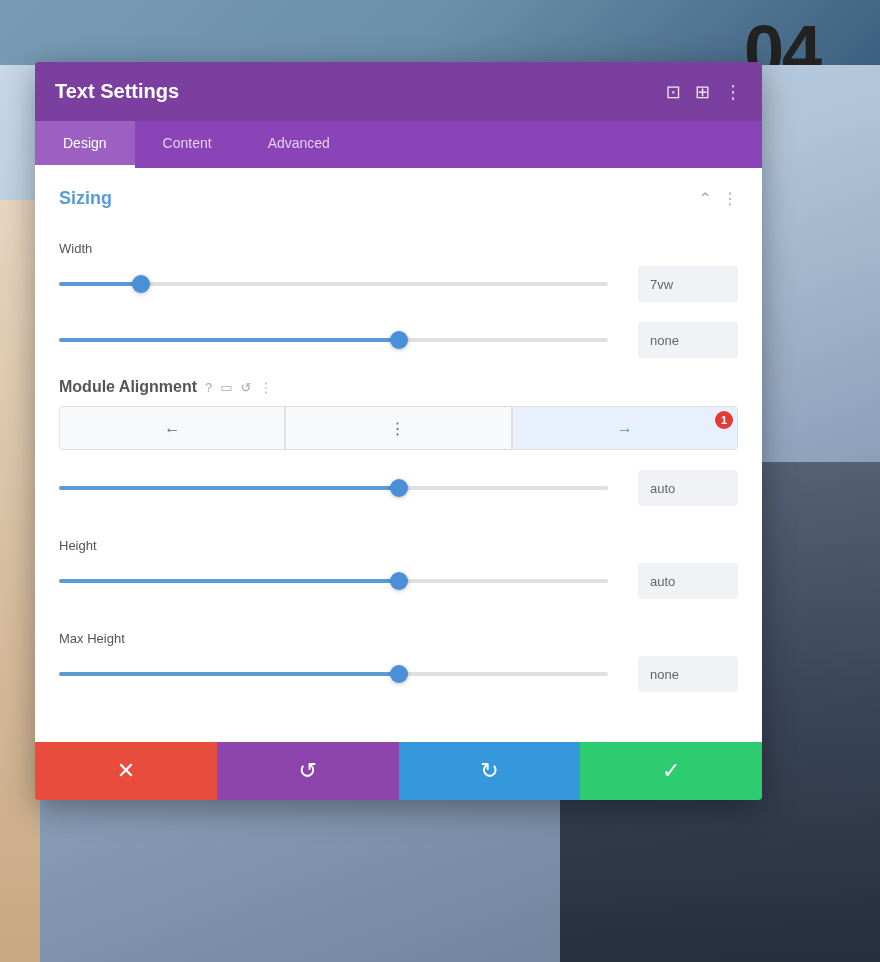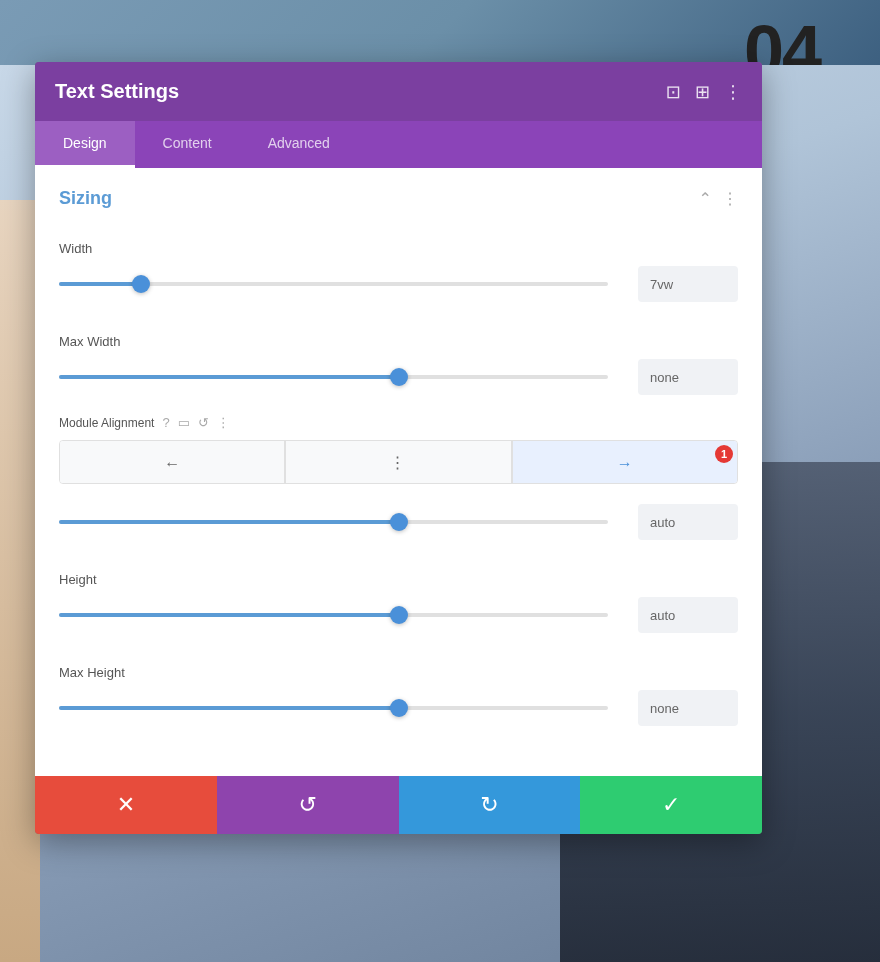--- a/index.html
+++ b/index.html
@@ -206,23 +206,23 @@
     .align-row {
       margin-bottom: 20px;
     }
     .align-label-row {
       display: flex;
       align-items: center;
       gap: 8px;
       margin-bottom: 10px;
     }
     .align-label {
-      font-size: 12px;
+      font-size: 16px;
       color: #555;
-      font-weight: 400;
+      font-weight: 700;
     }
     .align-icon {
       color: #aaa;
       font-size: 13px;
       cursor: pointer;
     }
     .align-buttons {
       display: flex;
       gap: 0;
       border: 1px solid #e0e0e0;
@@ -340,21 +340,20 @@
           <div class="slider-track">
             <div class="slider-fill" style="width: 15%;"></div>
             <div class="slider-thumb" style="left: 15%;"></div>
           </div>
         </div>
         <input class="value-input" type="text" value="7vw" style="">
       </div>
     </div>
 
     <div class="field-row">
-      <div class="field-label">Max Width</div>
       <div class="field-control">
         <div class="slider-wrap">
           <div class="slider-track">
             <div class="slider-fill" style="width: 62%;"></div>
             <div class="slider-thumb" style="left: 62%;"></div>
           </div>
         </div>
         <input class="value-input" type="text" value="none" style="">
       </div>
     </div>

